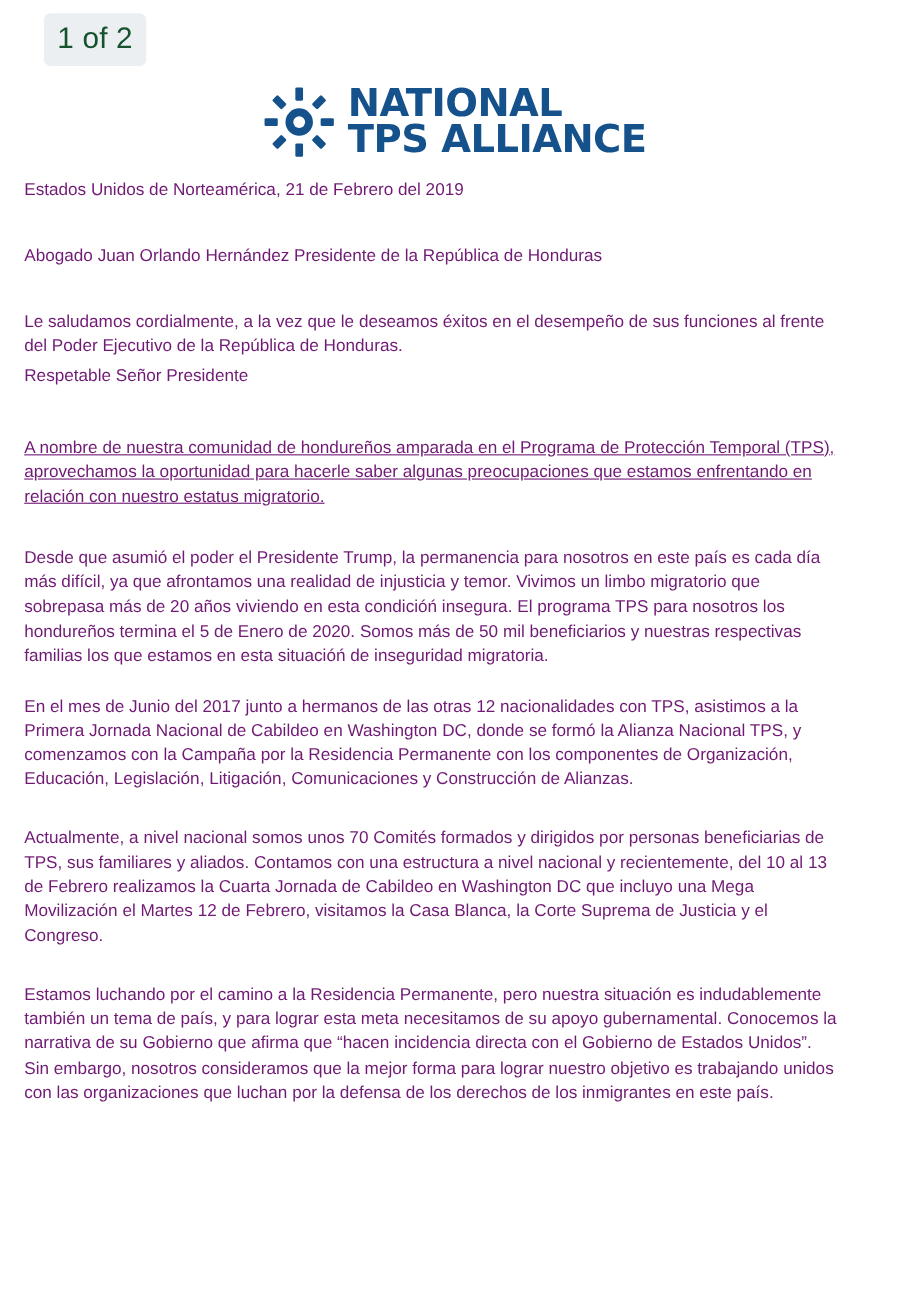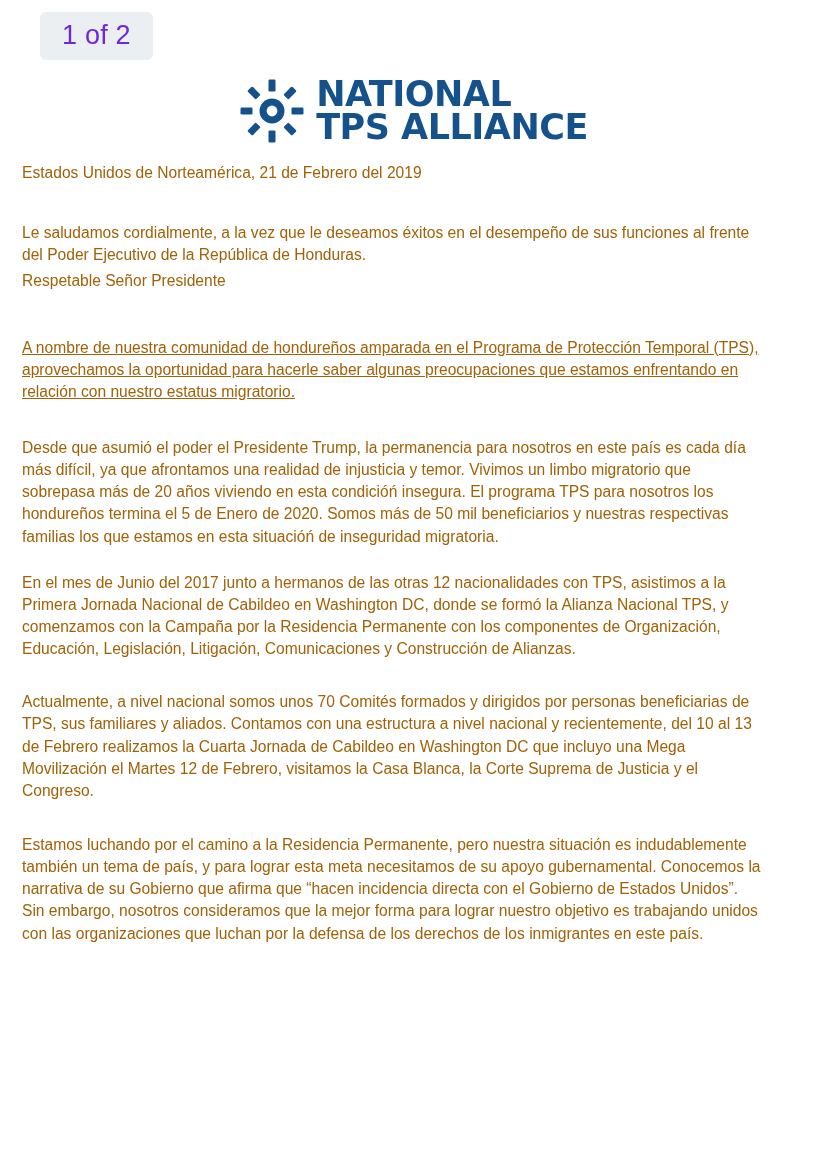--- a/index.html
+++ b/index.html
@@ -19,24 +19,24 @@
     position: relative;
     width: 828px;
     height: 1172px;
     background: #ffffff;
   }
   .page-badge {
     position: absolute;
     top: 12px;
     left: 40px;
     background: #eceff1;
-    color: #6d28d9;
+    color: #14532d;
     font-size: 27px;
     font-weight: 400;
-    padding: 9px 22px;
+    padding: 9px 12px;
     border-radius: 6px;
     letter-spacing: 0.2px;
     line-height: 1.1;
   }
   .letterhead {
     position: absolute;
     top: 78px;
     left: 0;
     width: 828px;
     display: flex;
@@ -67,21 +67,21 @@
     font-size: 35px;
     letter-spacing: -0.5px;
   }
   .letter-body {
     position: absolute;
     top: 162px;
     left: 22px;
     width: 742px;
     font-size: 15.6px;
     line-height: 1.42;
-    color: #a16207;
+    color: #701a75;
   }
   .block {
     margin: 0 0 26px 0;
   }
   p { margin: 0; }
 </style>
 </head>
 <body>
 
 <div class="page">
@@ -114,20 +114,23 @@
       </span>
     </div>
   </div>
 
   <div class="letter-body">
 
     <div class="block" style="margin-bottom:38px;">
       <p>Estados Unidos de Norteamérica, 21 de Febrero del 2019</p>
     </div>
 
+    <div class="block" style="margin-bottom:38px;">
+      <p>Abogado Juan Orlando Hernández Presidente de la República de Honduras</p>
+    </div>
 
     <div class="block" style="margin-bottom:4px;">
       <p>Le saludamos cordialmente, a la vez que le deseamos éxitos en el desempeño de sus funciones al frente del Poder Ejecutivo de la República de Honduras.</p>
     </div>
 
     <div class="block" style="margin-bottom:44px;">
       <p>Respetable Señor Presidente</p>
     </div>
 
     <div class="block" style="margin-bottom:34px;text-decoration:underline;">

